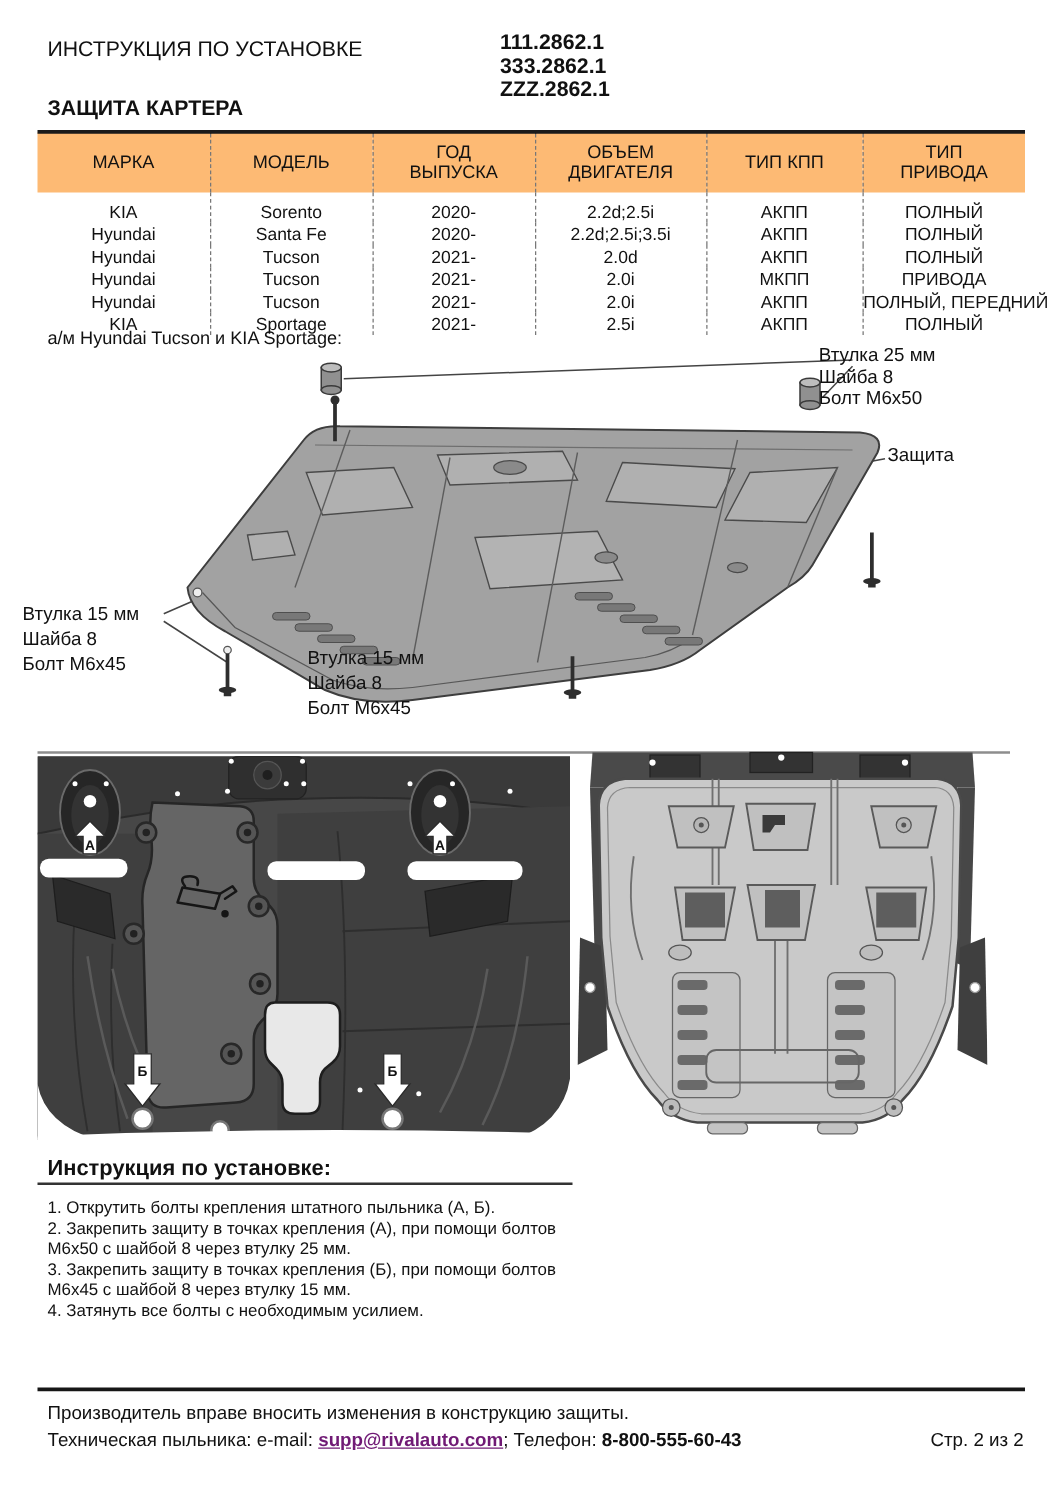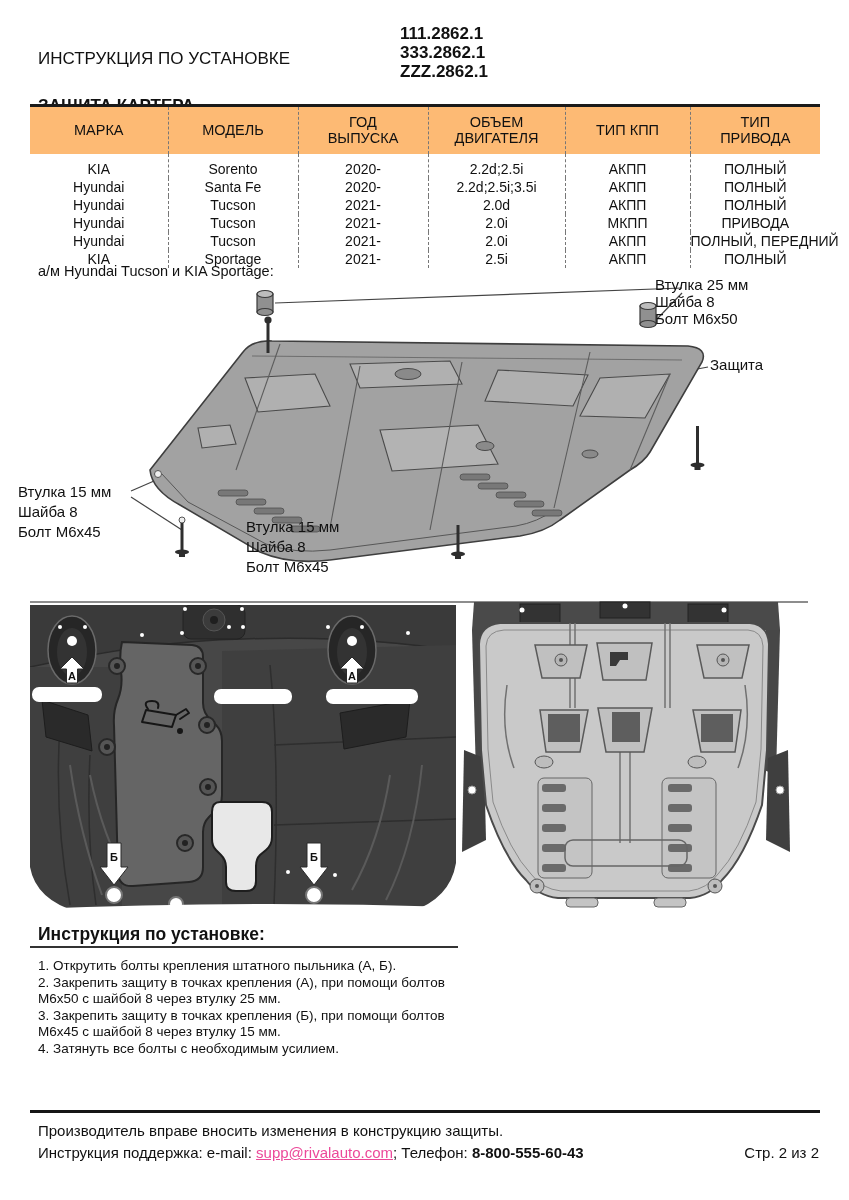--- a/index.html
+++ b/index.html
@@ -1,21 +1,21 @@
 <!DOCTYPE html>
 <html><head>
 <meta charset="utf-8">
 <style>
   * { margin:0; padding:0; box-sizing:border-box; }
   html,body { background:#fff; }
   body { width:849px; height:1200px; position:relative; font-family:"Liberation Sans","DejaVu Sans",sans-serif; color:#111; }
   .page { position:absolute; left:0; top:0; width:849px; height:1200px; background:#fff; overflow:hidden; }
 
   
-  .hdr-left { position:absolute; left:38px; top:47px; font-size:17px; line-height:23px; }
+  .hdr-left { position:absolute; left:38px; top:28px; font-size:17px; line-height:23px; }
   .hdr-left .l2 { font-weight:bold;margin-top:24px; }
   .part-numbers { position:absolute; left:400px; top:24px; font-size:17px; font-weight:bold; line-height:19px; }
 
   
   table.fitment { position:absolute; left:30px; top:104px; width:790px; border-collapse:collapse; table-layout:fixed; border-top:3px solid #1a1a1a; }
   table.fitment th { background:#fdba74; font-weight:normal; font-size:14.5px; height:48px; vertical-align:middle; text-align:center; white-space:pre-line; line-height:16px; }
   table.fitment td { font-size:14px; height:18px; text-align:center; vertical-align:middle; line-height:18px; white-space:nowrap; }
   table.fitment th + th, table.fitment td + td { border-left:1px dashed #777; }
   table.fitment tbody tr:first-child td { padding-top:6px; }
   col.c1{width:138px;} col.c2{width:130px;} col.c3{width:130px;} col.c4{width:137px;} col.c5{width:125px;} col.c6{width:130px;}
@@ -36,21 +36,21 @@
 
   
   .instr-head { position:absolute; left:38px; top:924px; font-size:17.5px; font-weight:bold; }
   .instr-rule { position:absolute; left:30px; top:946px; width:428px; height:2px; background:#333; }
   .instr-steps { position:absolute; left:38px; top:958px; width:432px; font-size:13.5px; line-height:16.5px; }
 
   
   .foot-rule { position:absolute; left:30px; top:1110px; width:790px; height:3px; background:#161616; }
   .foot-disclaimer { position:absolute; left:38px; top:1122px; font-size:15px; }
   .foot-support { position:absolute; left:38px; top:1144px; font-size:15px; }
-  .foot-support a { color:#ec4899; font-weight:normal; text-decoration:underline; }
+  .foot-support a { color:#701a75; font-weight:bold; text-decoration:underline; }
   .foot-support .ph { font-weight:bold; }
   .foot-page { position:absolute; right:30px; top:1144px; font-size:15px; }
 
   text.marker { font-family:"Liberation Sans",sans-serif; font-weight:bold; font-size:11px; fill:#111; }
 </style>
 </head>
 <body>
 
 <div class="page">
 
@@ -455,17 +455,17 @@
   <div class="instr-steps">
       <div>1. Открутить болты крепления штатного пыльника (А, Б).</div>
       <div>2. Закрепить защиту в точках крепления (А), при помощи болтов М6х50 с шайбой 8 через втулку 25 мм.</div>
       <div>3. Закрепить защиту в точках крепления (Б), при помощи болтов М6х45 с шайбой 8 через втулку 15 мм.</div>
       <div>4. Затянуть все болты с необходимым усилием.</div>
     </div>
 
   <div class="foot-rule"></div>
   <div class="foot-disclaimer">Производитель вправе вносить изменения в конструкцию защиты.</div>
   <div class="foot-support">
-    <span>Инструкция поддержка:  e-mail: </span><a href="#">supp@rivalauto.com</a><span>; Телефон: </span><span class="ph">8-800-555-60-43</span>
+    <span>Техническая пыльника:  e-mail: </span><a href="#">supp@rivalauto.com</a><span>; Телефон: </span><span class="ph">8-800-555-60-43</span>
   </div>
   <div class="foot-page">Стр. 2 из 2</div>
 
 </div>
 
 </body></html>

